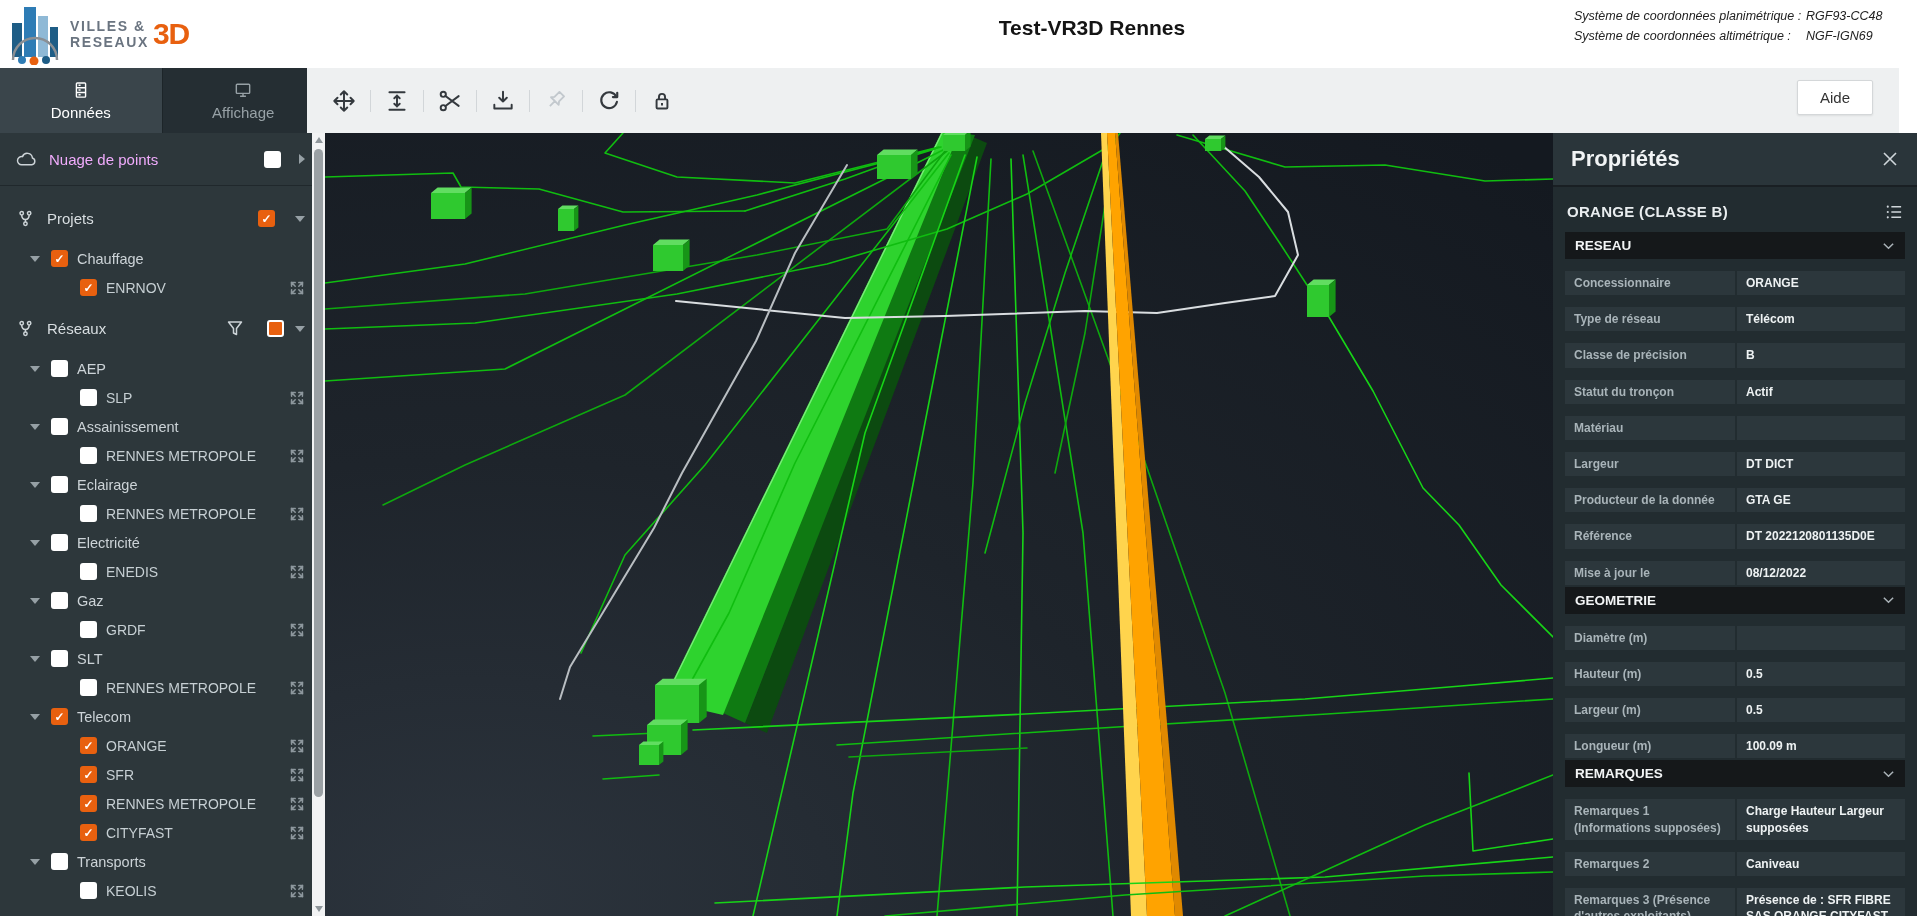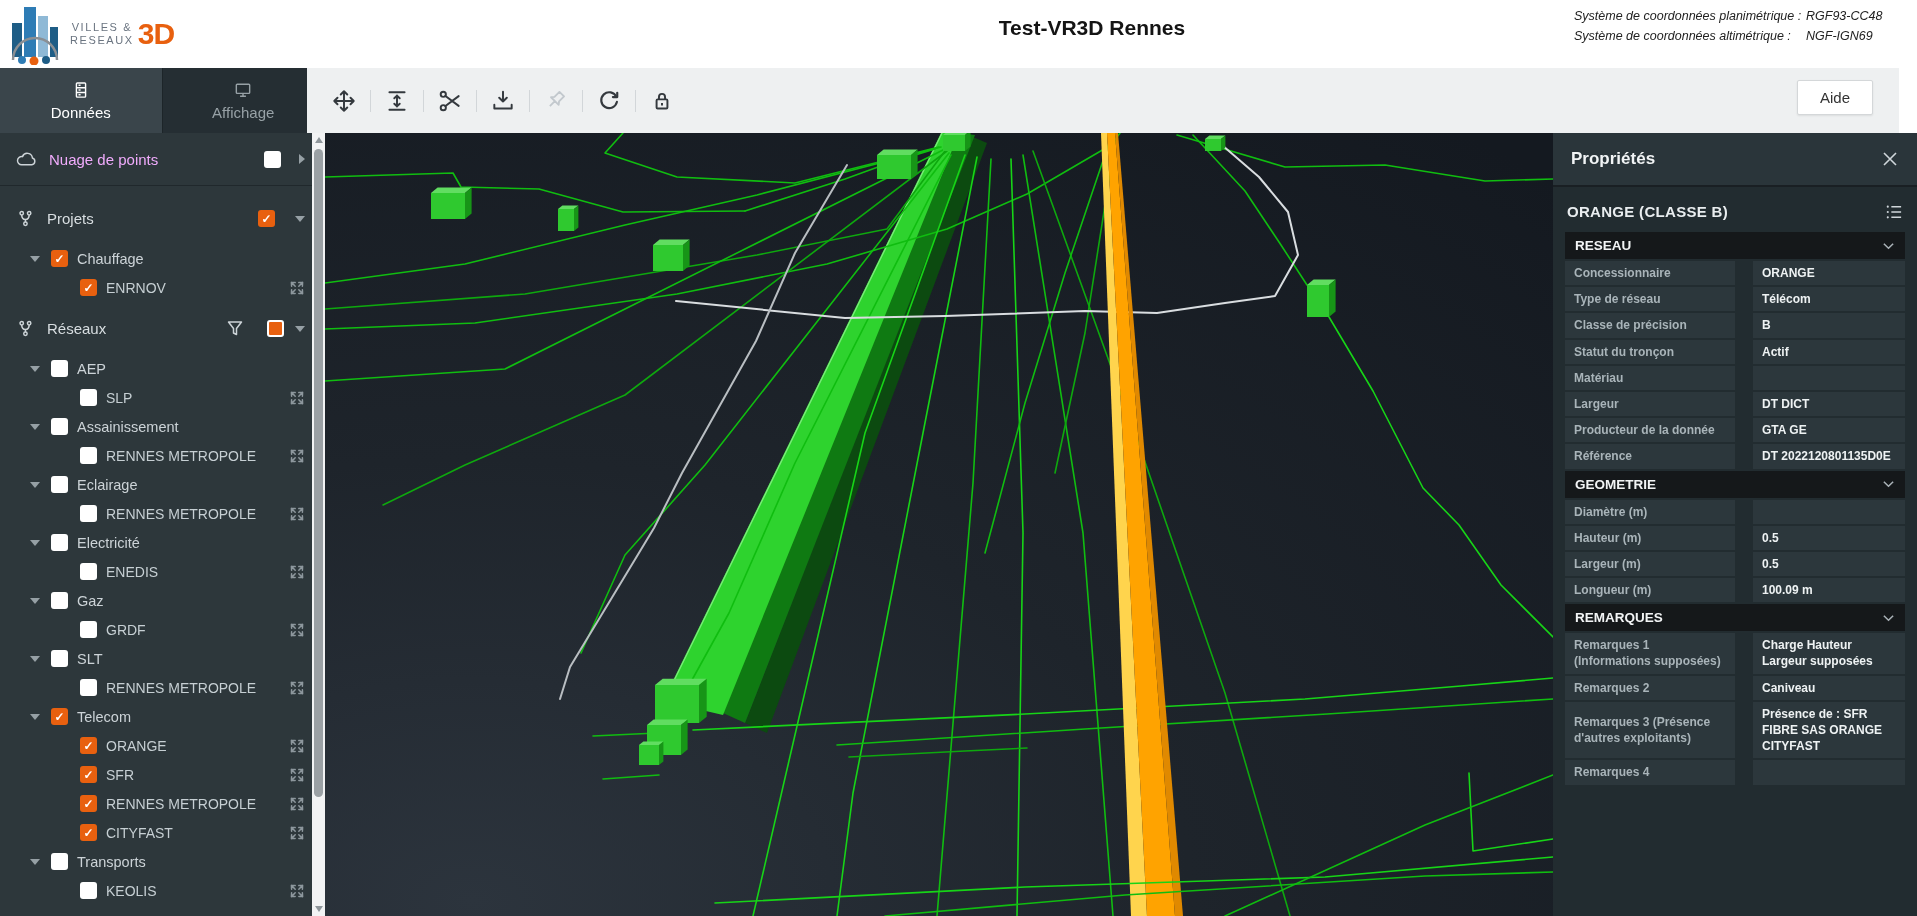--- a/index.html
+++ b/index.html
@@ -4,21 +4,21 @@
 <style>
   html,body{margin:0;padding:0;background:#888;}
   .app{position:relative;width:1917px;height:916px;background:#fff;overflow:hidden;
        font-family:"Liberation Sans",sans-serif;}
 
   
   .hdr{position:absolute;top:0;left:0;width:1917px;height:68px;background:#fff;}
   .logo{position:absolute;left:10px;top:3px;display:flex;align-items:center;}
   .logo-text{margin-left:8px;display:flex;align-items:center;}
   .logo-lines{display:flex;flex-direction:column;line-height:1.15;}
-  .logo-lines span{font-size:11px;font-weight:400;letter-spacing:1.6px;color:#6a7480;text-align:center;}
+  .logo-lines span{font-size:14px;font-weight:700;letter-spacing:1.6px;color:#6a7480;}
   .logo-3d{font-size:30px;font-weight:800;color:#e8600f;margin-left:4px;letter-spacing:-1px;}
   .app-title{position:absolute;left:267px;right:0;top:16px;text-align:center;
              font-size:21px;font-weight:600;color:#141414;}
   .coords{position:absolute;right:16px;top:9px;display:grid;grid-template-columns:232px 95px;
           row-gap:6px;font-style:italic;font-size:12.5px;color:#222;}
   .coords .cl{text-align:left;}
 
   
   .tabbar{position:absolute;top:68px;left:0;width:325px;height:65px;display:flex;background:#252e33;}
   .tab{flex:1;display:flex;flex-direction:column;align-items:center;justify-content:center;gap:4px;
@@ -71,30 +71,30 @@
   .sb-thumb{position:absolute;left:2px;top:16px;width:9px;height:648px;background:#9aa0a4;border-radius:5px;}
 
   
   .viewport{position:absolute;top:133px;left:325px;width:1228px;height:783px;
             background:radial-gradient(130% 125% at 12% 98%, #2c343d 0%, #1e242b 45%, #141920 100%);}
   .viewport svg{position:absolute;inset:0;}
 
   
   .props{position:absolute;top:133px;left:1553px;width:364px;height:783px;background:#222c30;box-sizing:border-box;}
   .phdr{height:52px;background:#2a353a;border-bottom:2px solid #191f23;display:flex;align-items:center;
-        padding:0 18px;font-size:17px;font-weight:600;color:#f1f4f5;}
+        padding:0 18px;font-size:22px;font-weight:600;color:#f1f4f5;}
   .pclose{margin-left:auto;display:flex;cursor:pointer;}
   .pbody{padding:10px 12px 0 12px;}
   .ptitle{display:flex;align-items:center;margin:6px 2px 12px 2px;font-weight:700;font-size:15px;
           color:#e9edef;letter-spacing:.3px;gap:36px;}
   .plist-icon{margin-left:auto;display:flex;cursor:pointer;}
   .psec{background:#15181a;color:#f2f4f5;font-weight:700;font-size:13.5px;padding:6px 10px;
         display:flex;align-items:center;margin-top:2px;cursor:pointer;}
   .psec .chev{margin-left:auto;display:flex;}
-  .prow{display:grid;grid-template-columns:170px 1fr;gap:18px;margin-top:2px;}
+  .prow{display:grid;grid-template-columns:170px 1fr;gap:2px;margin-top:12px;}
   .pcell{background:#2c373c;padding:4px 9px;font-size:12px;font-weight:700;line-height:1.35;
          display:flex;align-items:center;min-height:16px;}
   .plabel{color:#a9b4b9;}
   .pvalue{color:#eef2f3;}
 </style>
 </head>
 <body>
 
 <div class="app">
 
@@ -594,20 +594,24 @@
             <div class="pcell pvalue">DT DICT</div>
           </div>
           <div class="prow">
             <div class="pcell plabel">Producteur de la donnée</div>
             <div class="pcell pvalue">GTA GE</div>
           </div>
           <div class="prow">
             <div class="pcell plabel">Référence</div>
             <div class="pcell pvalue">DT 2022120801135D0E</div>
           </div>
+          <div class="prow">
+            <div class="pcell plabel">Mise à jour le</div>
+            <div class="pcell pvalue">08/12/2022</div>
+          </div>
           <div class="psec">
             <span>GEOMETRIE</span>
             <span class="chev">
               <svg width="13" height="10" viewBox="0 0 14 10" fill="none" stroke="#aab3b8" stroke-width="1.6">
     <path d="M2 2.5 L7 7.5 L12 2.5"></path>
   </svg>
             </span>
           </div>
           <div class="prow">
             <div class="pcell plabel">Diamètre (m)</div>

